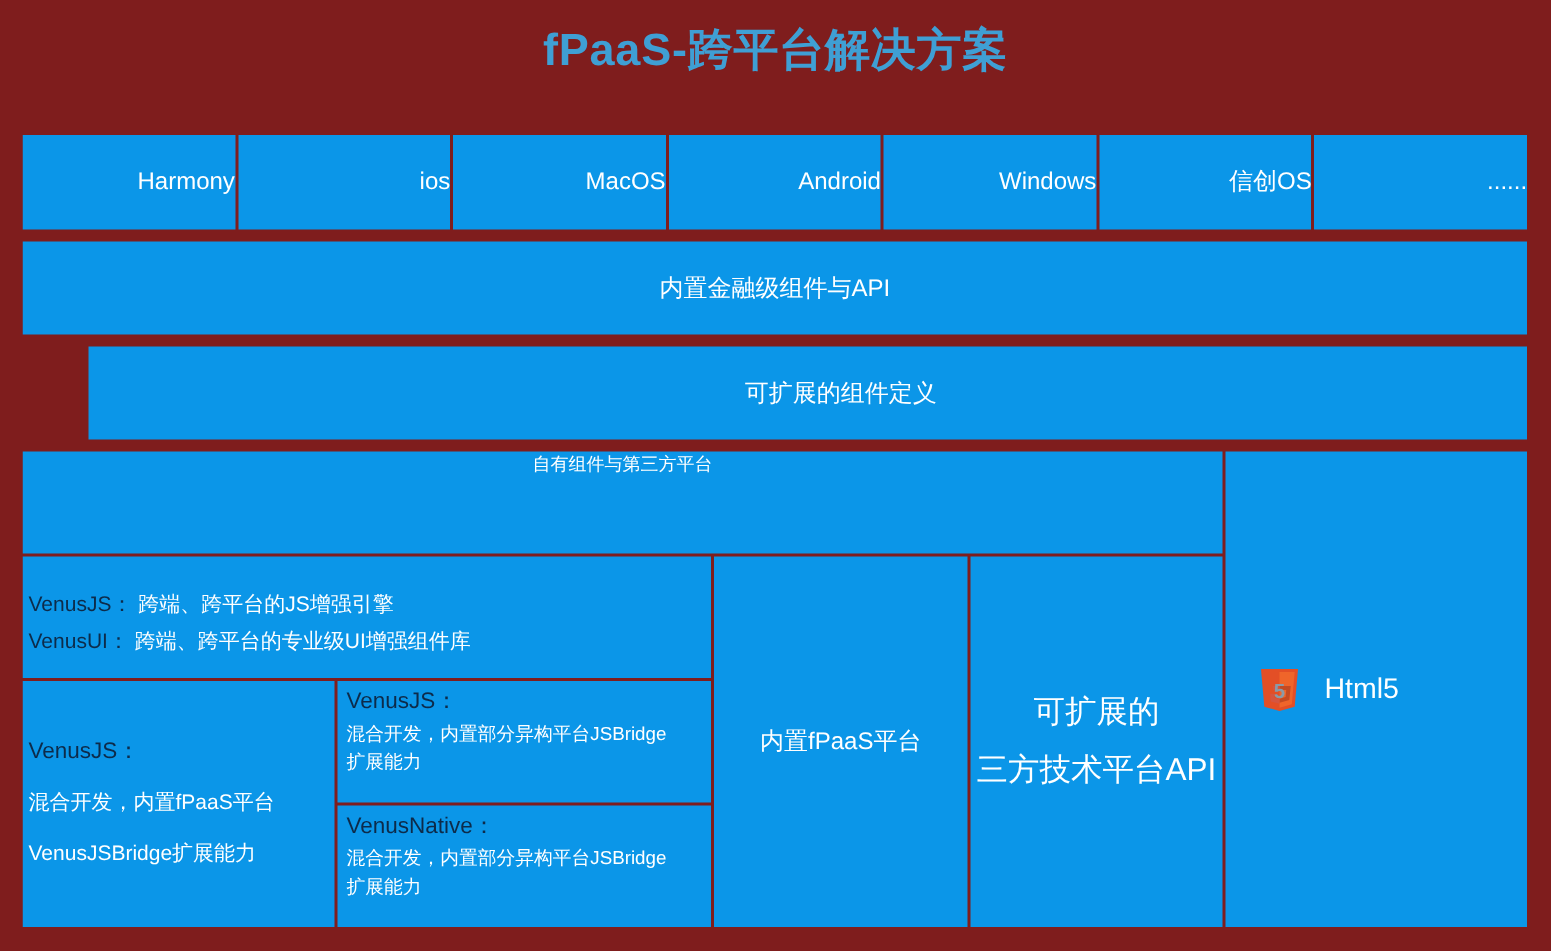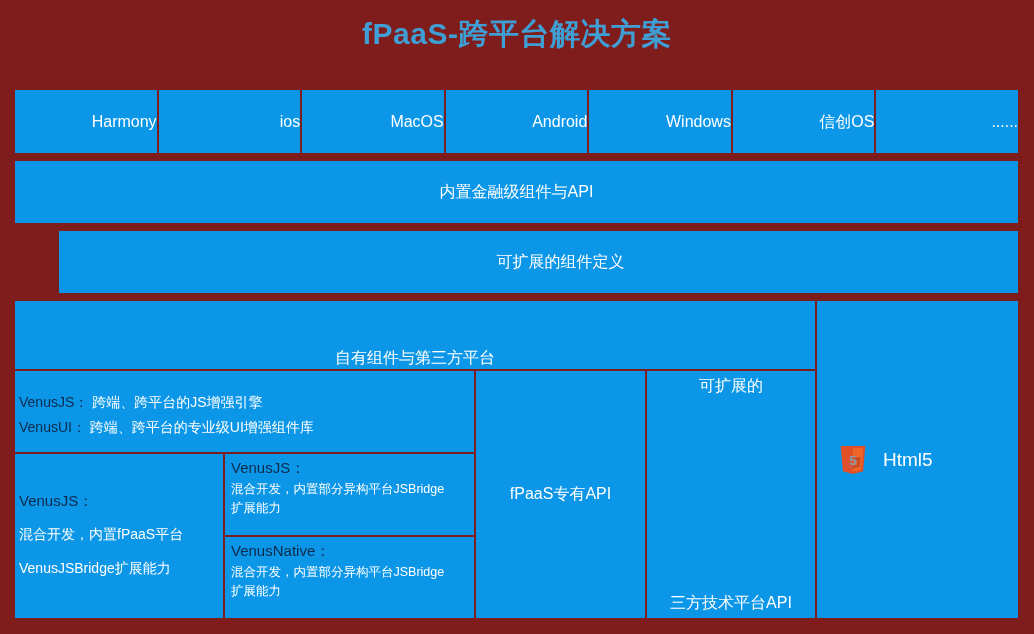--- a/index.html
+++ b/index.html
@@ -106,24 +106,24 @@
     height: 317px;
     display: flex;
     flex-direction: column;
     gap: 2px;
   }
 
   .band-third {
     width: 800px;
     height: 68px;
     display: flex;
-    align-items: flex-end;
-    justify-content: center;
-    color: #ffffff;
-    font-size: 16px;
+    align-items: flex-start;
+    justify-content: center;
+    color: #ffffff;
+    font-size: 12px;
   }
 
   .left-lower {
     width: 800px;
     height: 247px;
     display: flex;
     gap: 2px;
   }
 
   .col-venus {
@@ -210,23 +210,23 @@
     font-size: 16px;
     text-align: center;
   }
 
   .col-thirdapi {
     width: 169px;
     height: 247px;
     display: flex;
     flex-direction: column;
     align-items: center;
-    justify-content: space-between;
-    color: #ffffff;
-    font-size: 16px;
+    justify-content: center;
+    color: #ffffff;
+    font-size: 21px;
     text-align: center;
     line-height: 1.85;
   }
 
   .main-right {
     width: 201px;
     height: 317px;
     display: flex;
     align-items: center;
     justify-content: flex-start;
@@ -329,21 +329,21 @@
                   <div class="lbl">VenusNative：</div>
                   <div class="txt">混合开发，内置部分异构平台JSBridge</div>
                   <div class="txt">扩展能力</div>
                 </div>
               </div>
 
             </div>
           </div>
 
           <div class="col-api blue">
-            <span>fPaaS专有API</span>
+            <span>内置fPaaS平台</span>
           </div>
 
           <div class="col-thirdapi blue">
             <span>可扩展的</span>
             <span>三方技术平台API</span>
           </div>
 
         </div>
       </div>
 

